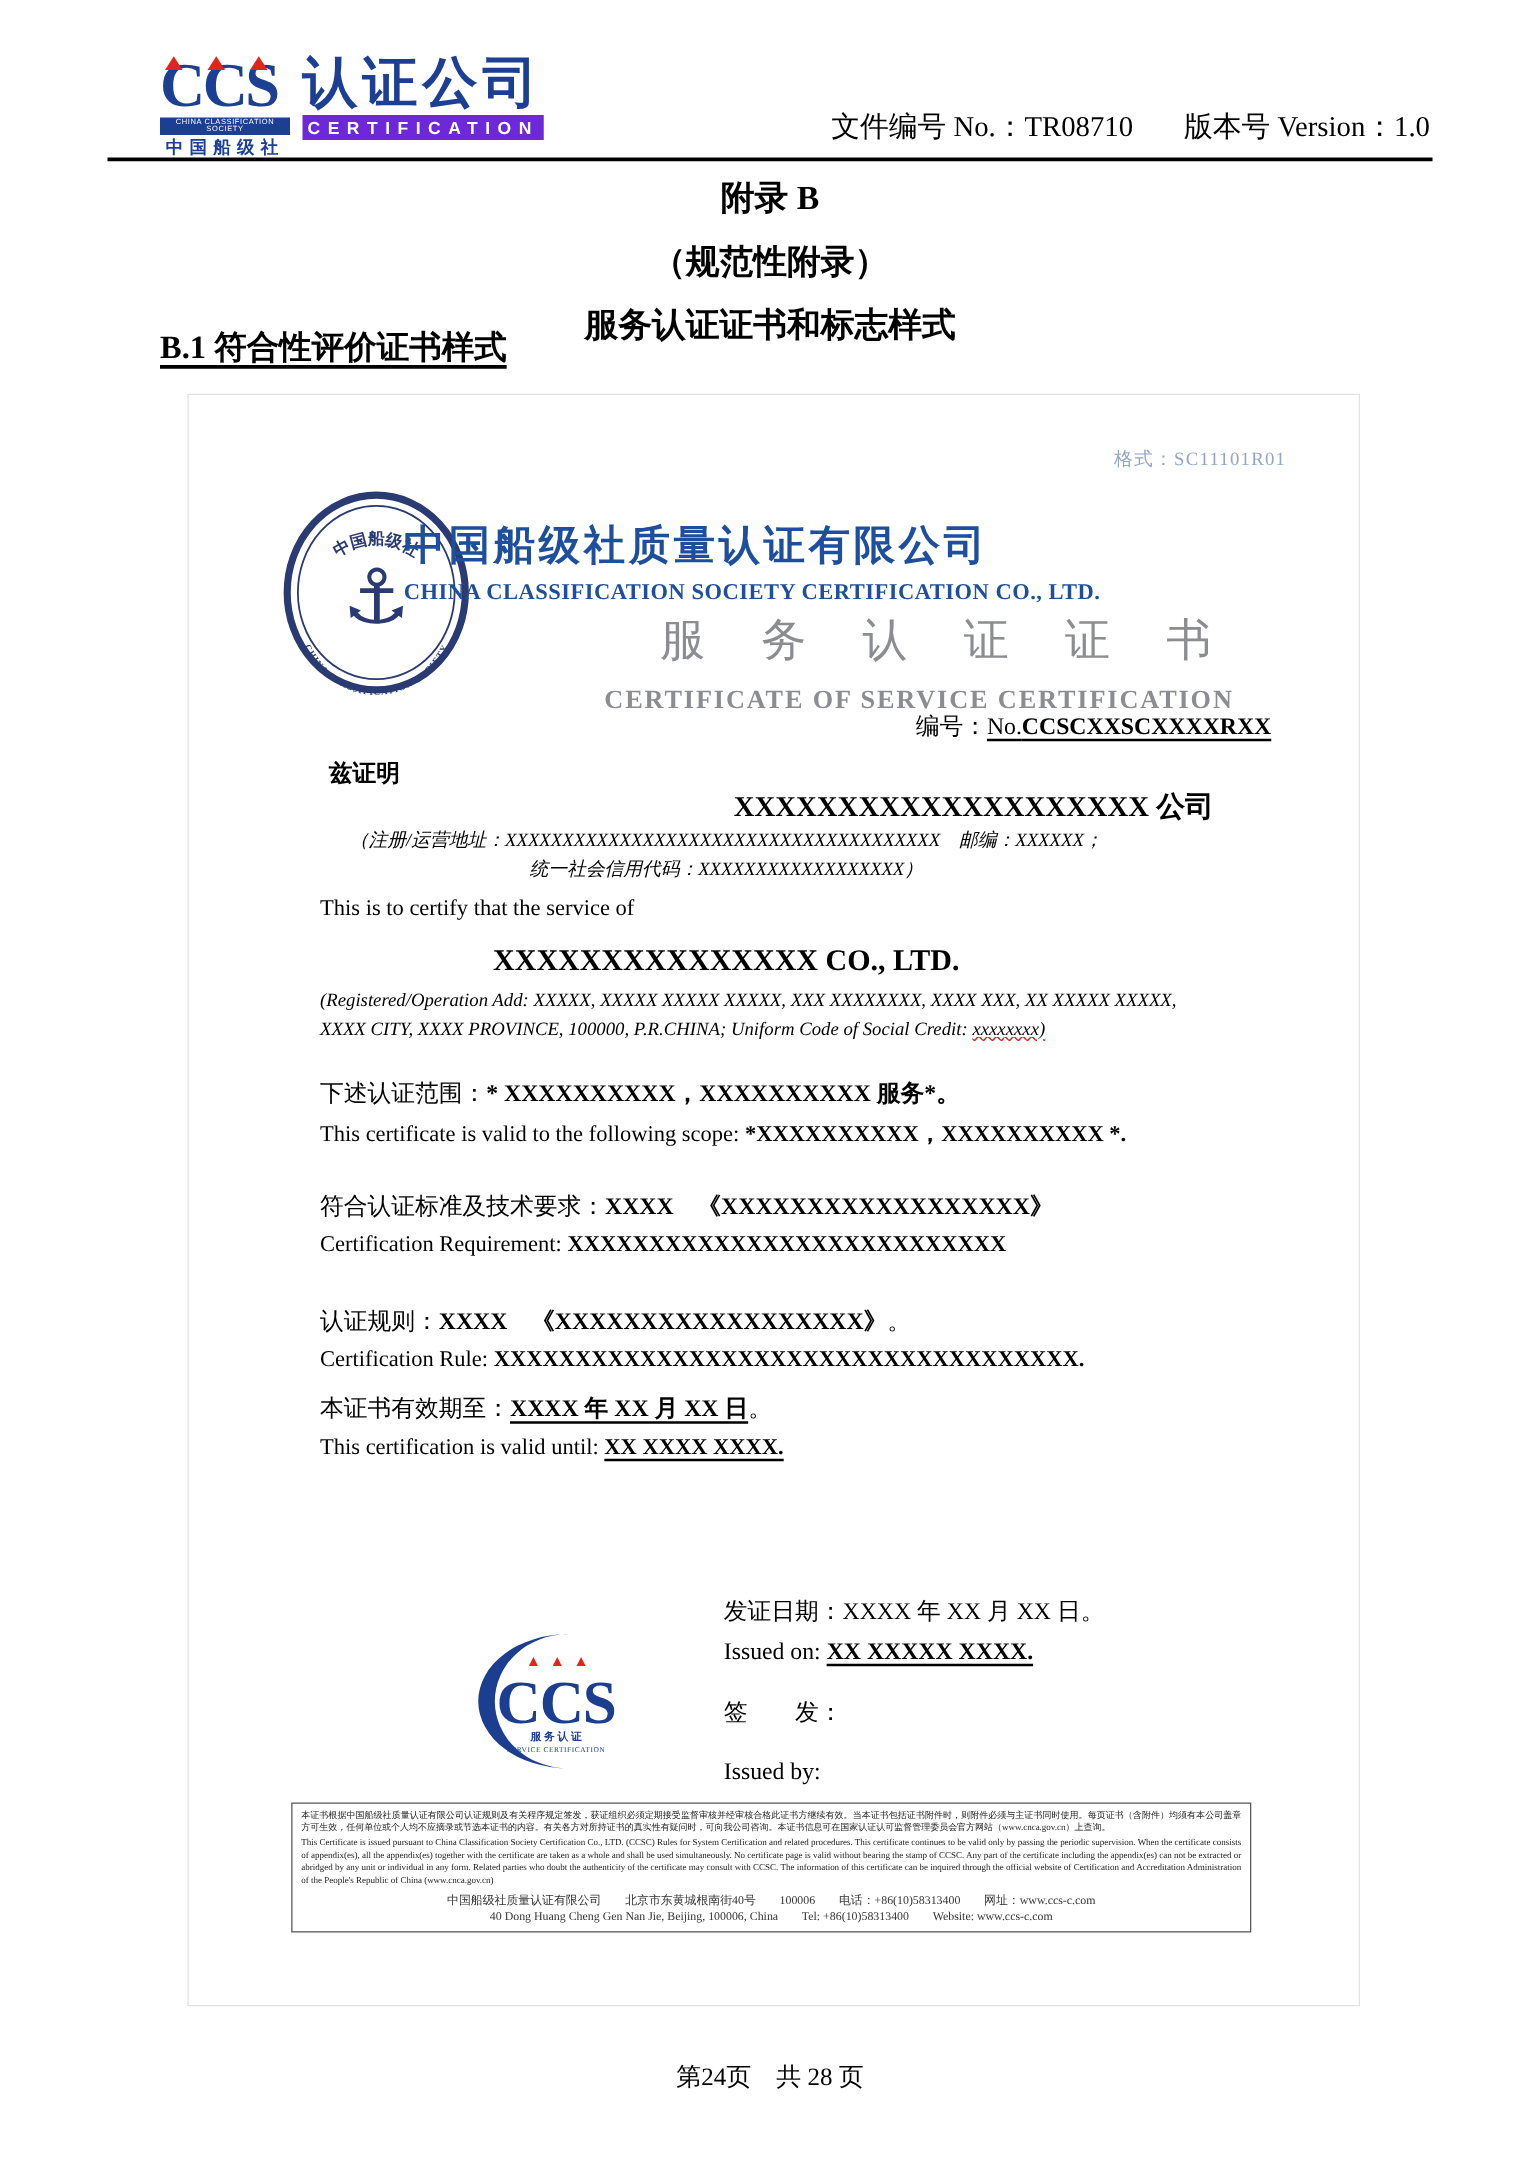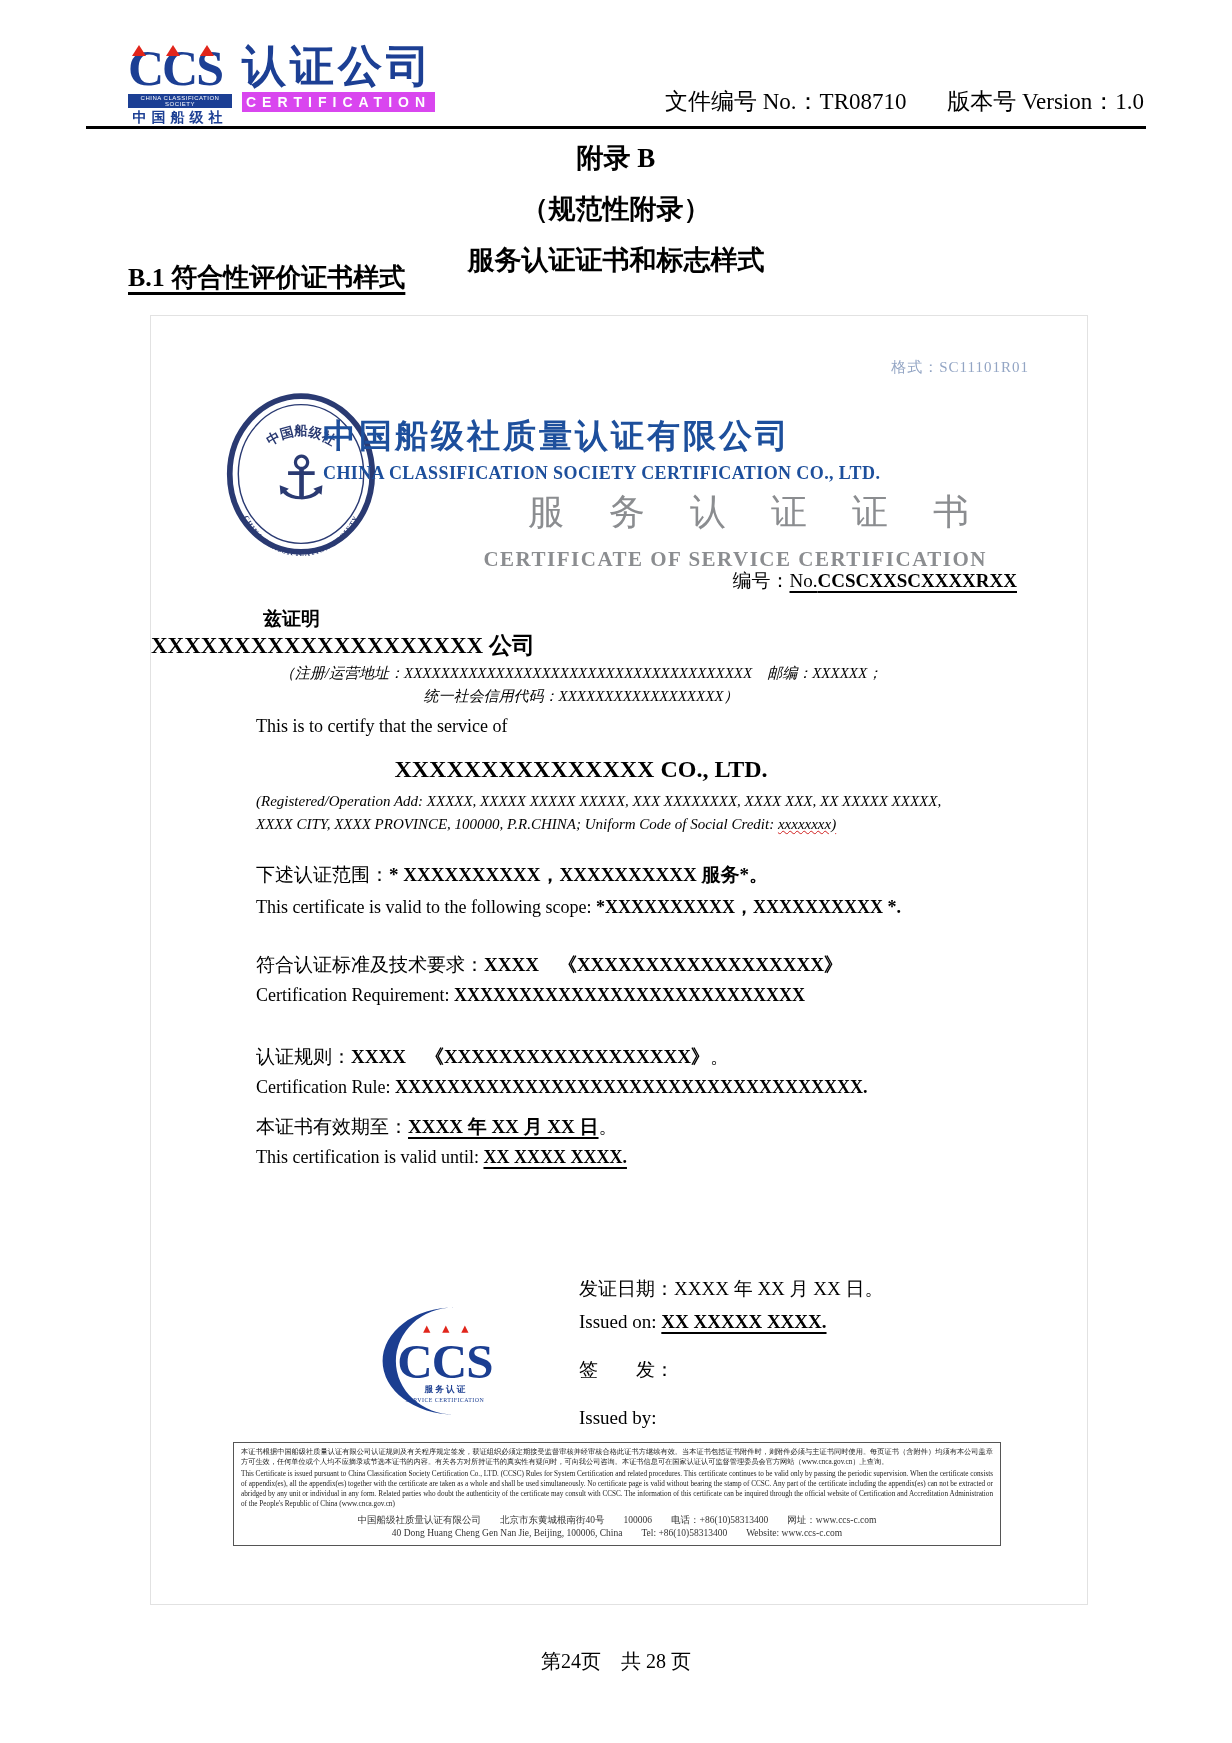--- a/index.html
+++ b/index.html
@@ -18,21 +18,21 @@
     border-left:7px solid transparent; border-right:7px solid transparent;
     border-bottom:11px solid #e1251b; }
   .tri.t1{ left:4px; } .tri.t2{ left:38px; } .tri.t3{ left:72px; }
   .ccs-band { background:#1c3f94; color:#fff; font-family:"Liberation Sans",sans-serif;
     font-size:6px; letter-spacing:0.5px; text-align:center; padding:1px 0; margin-top:2px; }
   .ccs-society-cn { color:#1c3f94; font-weight:bold; font-size:14px; letter-spacing:5px;
     text-align:center; margin-top:1px; white-space:nowrap; }
   .cert-wordmark { display:flex; flex-direction:column; }
   .cert-company-cn { color:#1c3f94; font-weight:bold; font-size:44px; line-height:46px;
     letter-spacing:4px; white-space:nowrap; }
-  .certification-band { background:#d946ef; color:#fff; font-family:"Liberation Sans",sans-serif;
+  .certification-band { background:#6d28d9; color:#fff; font-family:"Liberation Sans",sans-serif;
     font-weight:bold; font-size:14px; letter-spacing:6px; text-align:center; padding:2px 4px; margin-top:2px; }
   .doc-info { font-size:23px; white-space:nowrap; padding-bottom:10px; }
   .doc-info span { margin-left:35px; }
   .header-rule { position:absolute; top:126px; left:86px; width:1060px; border-top:3px solid #000; }
   
   .tblock { position:absolute; top:140px; left:0; width:100%; text-align:center; }
   .tblock div { font-size:27px; font-weight:bold; margin-bottom:15px; }
   .section-heading { position:absolute; top:260px; left:128px; font-size:26px; font-weight:bold;
     text-decoration:underline; text-decoration-thickness:2.5px; text-underline-offset:6px; }
   
@@ -41,21 +41,21 @@
   .fmt { position:absolute; top:42px; right:58px; font-size:15px; color:#93a5c4; letter-spacing:1px; }
   .emblem { position:absolute; top:76px; left:74px; }
   .orgblk { position:absolute; top:98px; left:172px; }
   .org-cn { color:#1d4f9c; font-weight:bold; font-size:33px; letter-spacing:3px; white-space:nowrap; }
   .org-en { color:#1d4f9c; font-weight:600; font-size:18px; margin-top:4px; letter-spacing:0.4px; white-space:nowrap; }
   .ctitles { position:absolute; top:172px; left:16px; width:820px; text-align:right; }
   .ct-cn { font-size:36px; color:#8b8d90; letter-spacing:18px; }
   .ct-en { font-size:21px; font-weight:bold; color:#8b8d90; letter-spacing:1.5px; margin-top:10px; }
   .noline { position:absolute; top:252px; right:70px; font-size:19px; }
   .certifycn { position:absolute; top:290px; left:112px; font-size:19px; font-weight:bold; }
-  .companycn { position:absolute; top:314px; left:0; width:820px; text-align:left;
+  .companycn { position:absolute; top:314px; left:0; width:820px; text-align:right;
     font-size:23px; font-weight:bold; }
   .addrcn { position:absolute; top:346px; left:0; width:860px; text-align:center;
     font-size:15px; font-style:italic; line-height:1.55; }
   .certifyen { position:absolute; top:400px; left:105px; font-size:18px; }
   .companyen { position:absolute; top:440px; left:0; width:860px; text-align:center;
     font-size:24px; font-weight:bold; }
   .addren { position:absolute; top:474px; left:105px; width:805px; font-size:15px;
     font-style:italic; line-height:1.5; }
   .block { position:absolute; left:105px; width:810px; }
   .line-cn { font-size:19px; margin-bottom:7px; }

